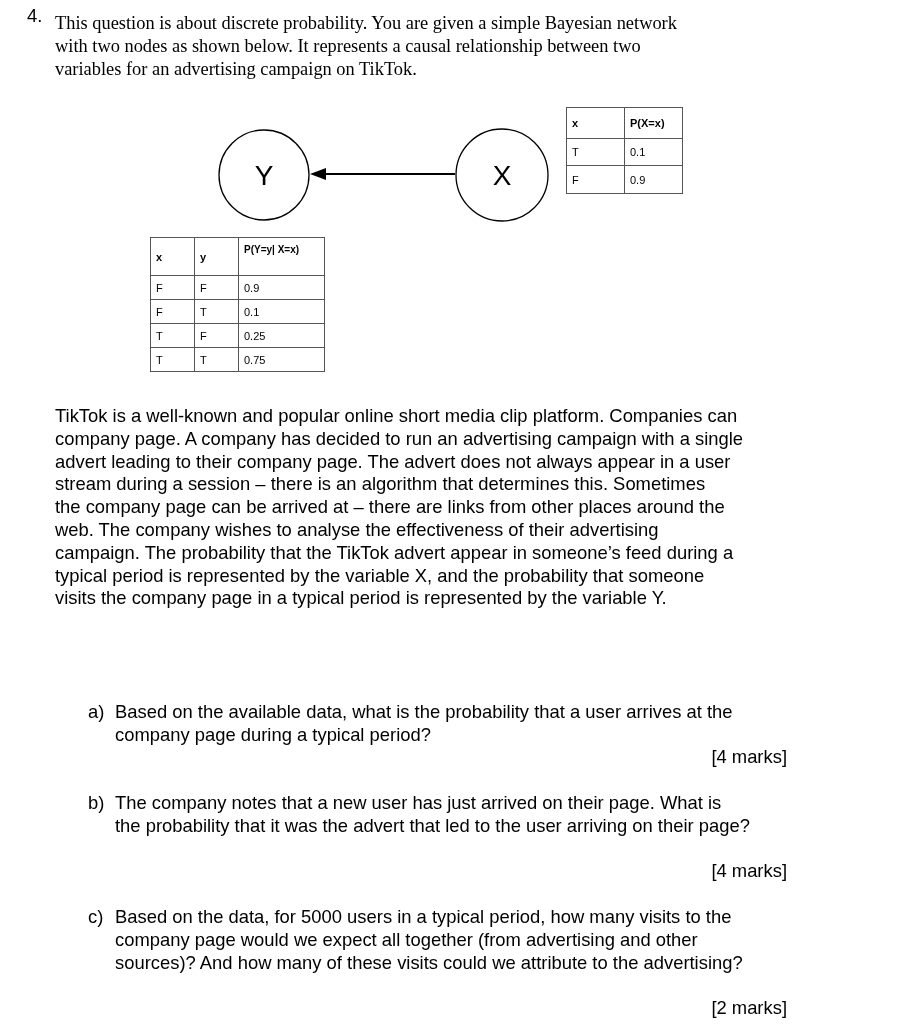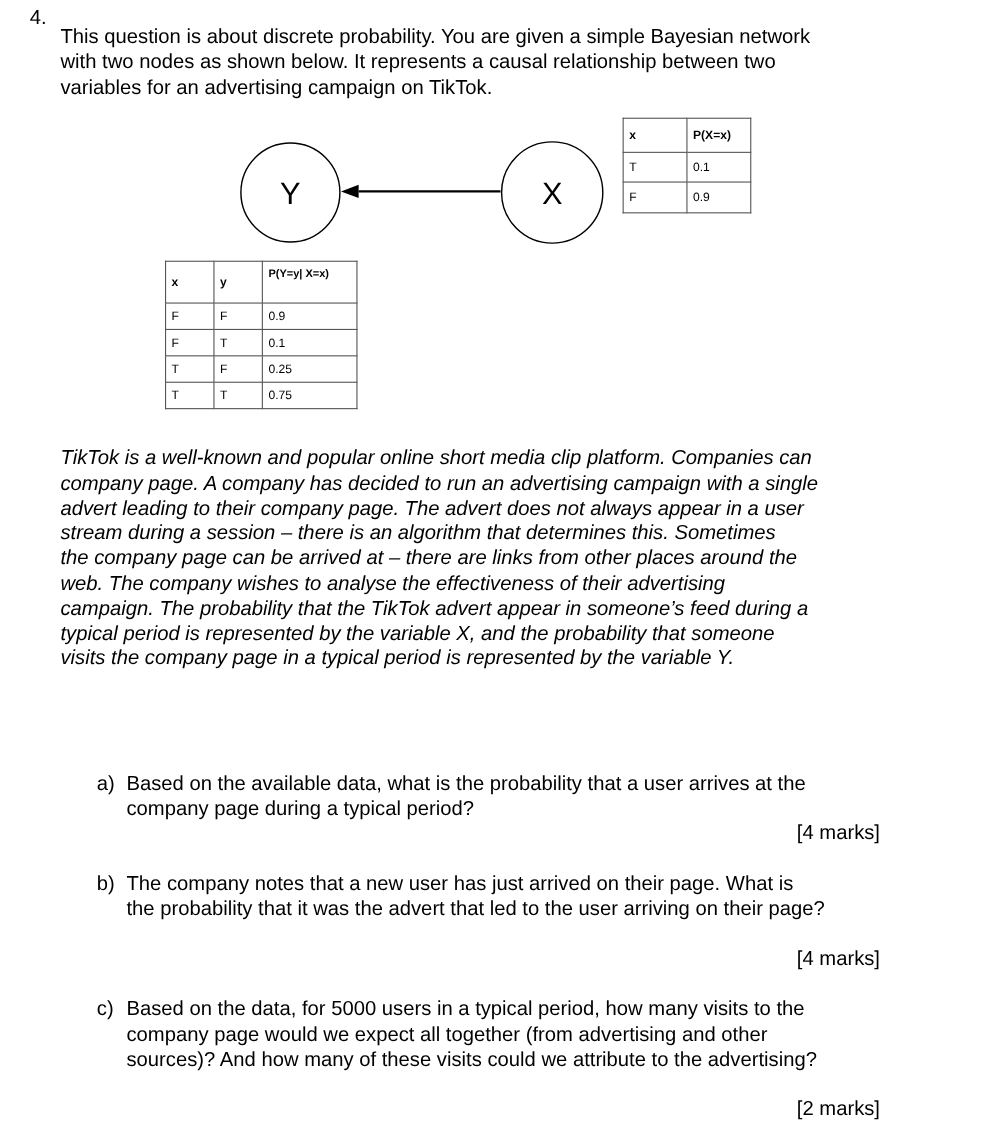--- a/index.html
+++ b/index.html
@@ -3,26 +3,26 @@
 <meta charset="utf-8">
 <style>
   html, body { margin: 0; padding: 0; background: #ffffff; }
   body {
     width: 903px; height: 1024px; position: relative; overflow: hidden;
     font-family: "Liberation Sans", sans-serif; color: #000;
   }
   .abs { position: absolute; }
   .line { font-size: 18.4px; line-height: 22.8px; white-space: nowrap; }
   .qnum { left: 27px; top: 5px; font-size: 18.4px; line-height: 22.8px; }
-  .intro { left: 55px; top: 22px; }
-  .para { left: 55px; top: 405px; font-style: italic; }
+  .intro { left: 55px; top: 12px; font-family: Liberation Serif, serif; }
+  .para { left: 55px; top: 405px; }
   .part { left: 88px; }
   .part .lbl { position: absolute; left: 0; top: 0; }
   .part .body { position: absolute; left: 27px; top: 0; }
-  .marks { position: absolute; right: 103px; font-size: 18.4px; line-height: 22.8px; }
+  .marks { position: absolute; right: 116px; font-size: 18.4px; line-height: 22.8px; }
 
   table.cpt { border-collapse: collapse; font-size: 11px; position: absolute; }
   table.cpt td { border: 1px solid #555; padding: 0 0 0 5px; vertical-align: middle; }
   table.cpt .hd { font-weight: bold; }
   svg text { font-family: "Liberation Sans", sans-serif; }
 </style>
 </head>
 <body>
 
 <div class="abs qnum">4.</div>

